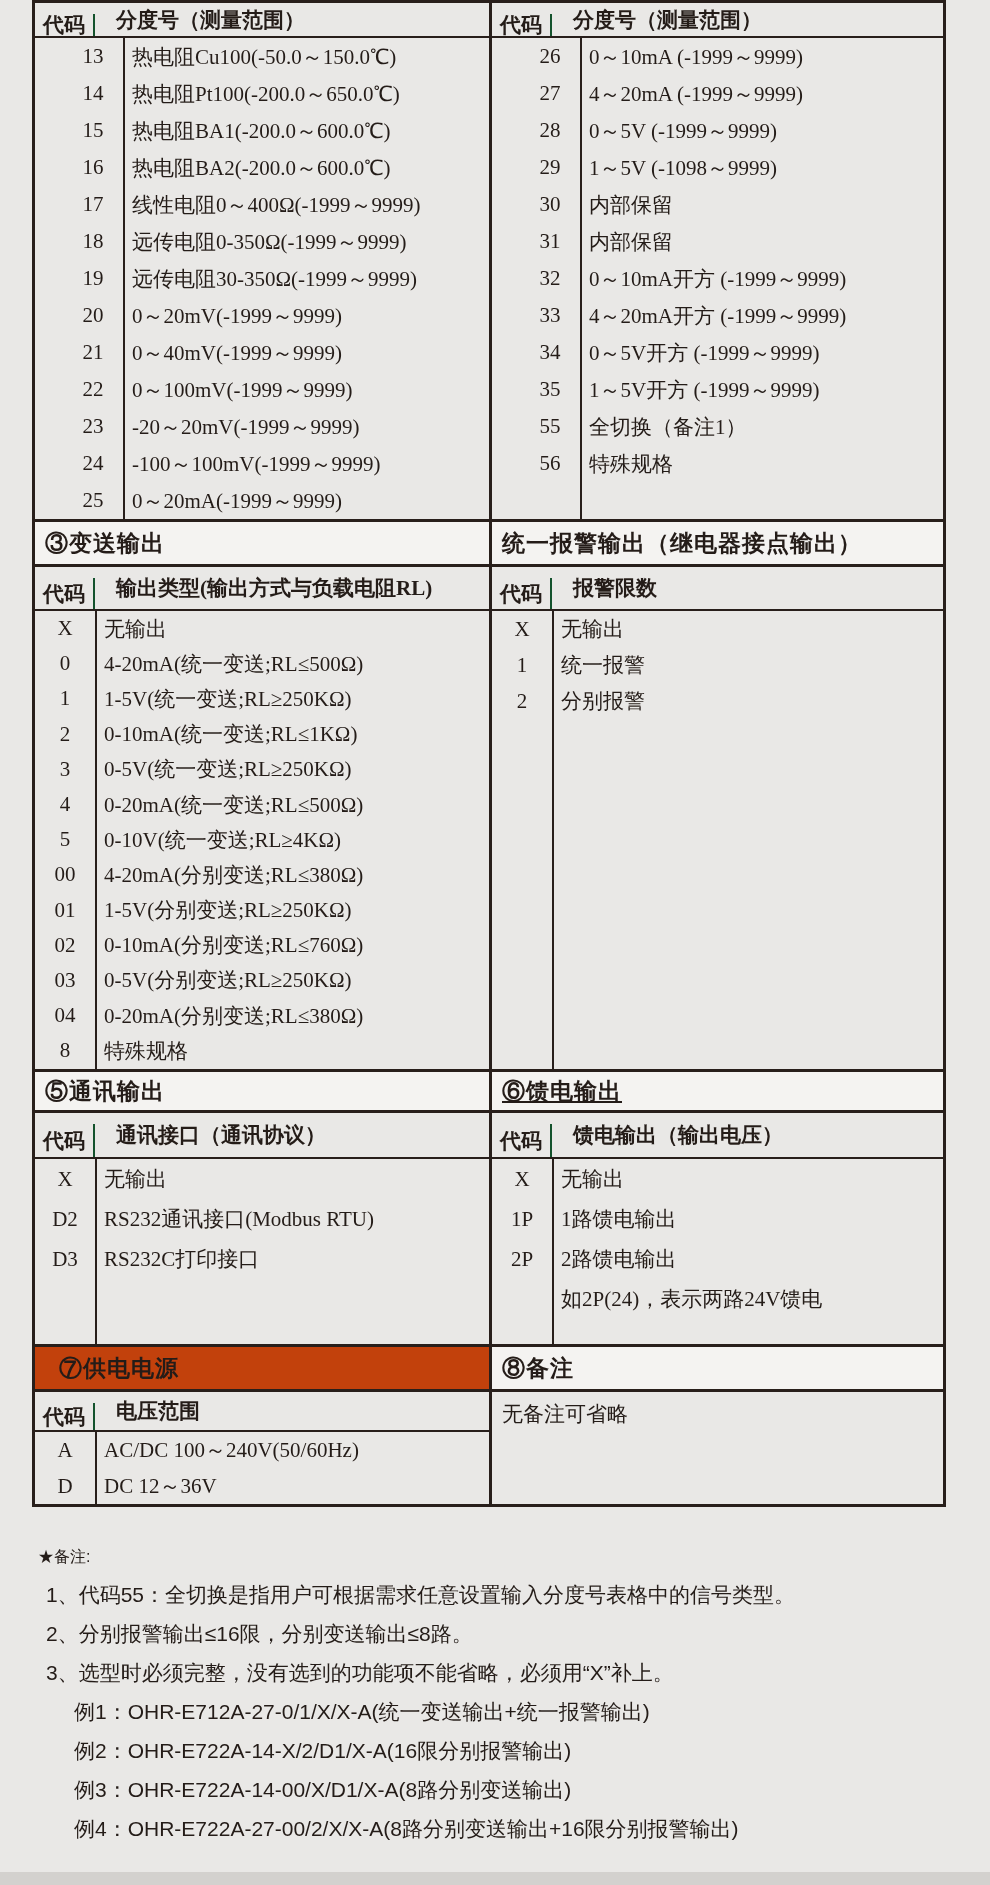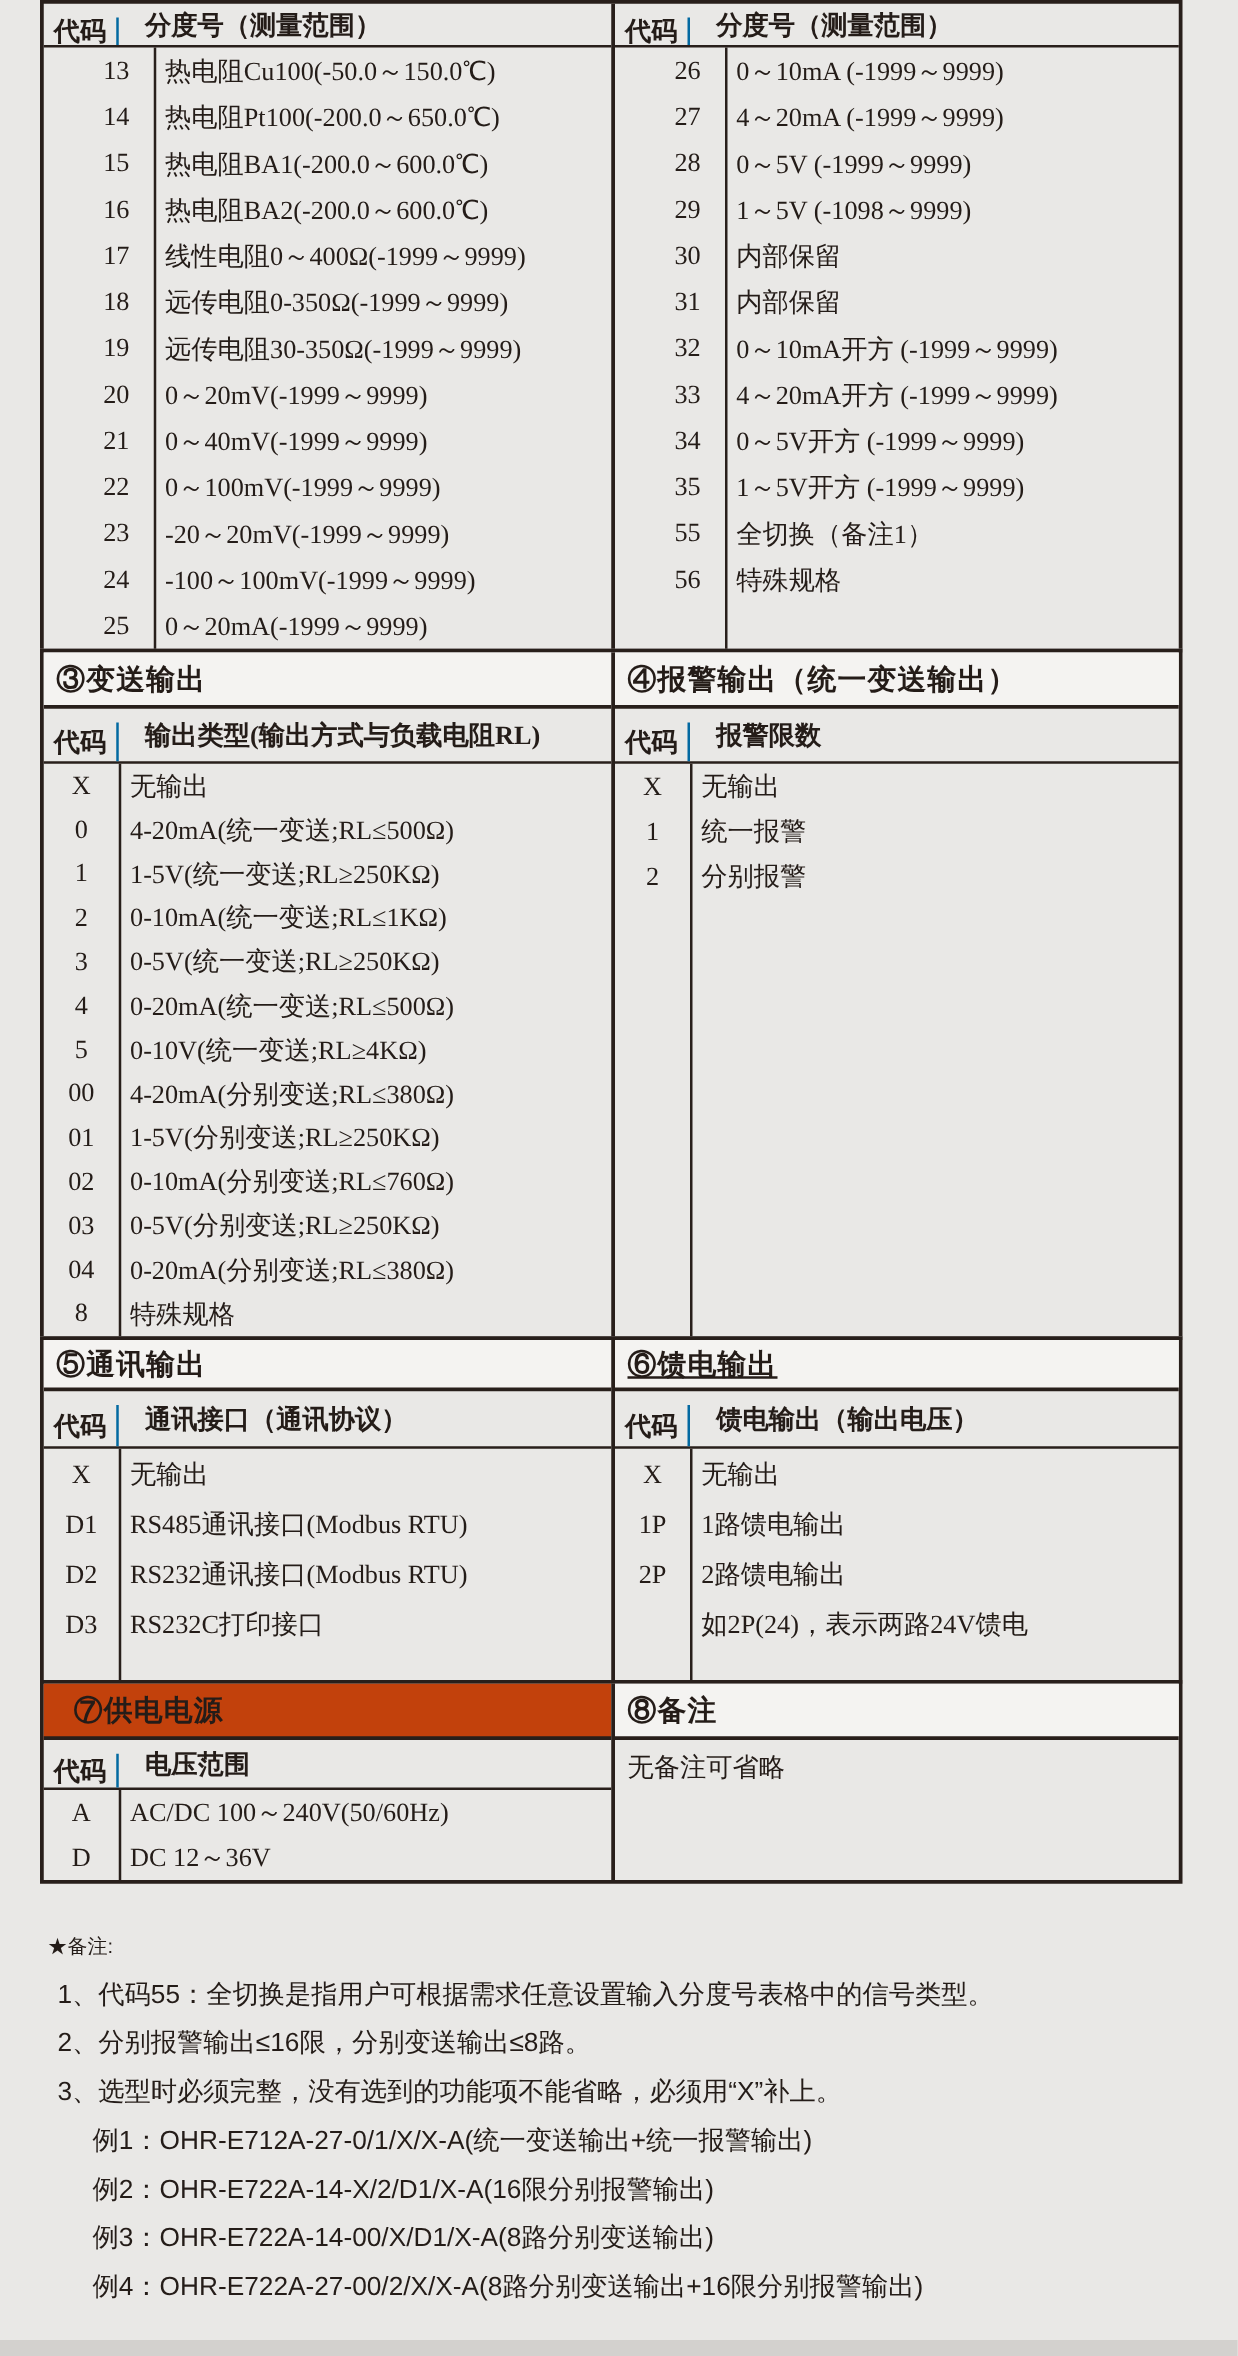--- a/index.html
+++ b/index.html
@@ -28,21 +28,21 @@
     font-weight: bold; font-size: 23px;
     padding-left: 10px;
     letter-spacing: 1px;
   }
   .thead {
     display: flex; align-items: stretch;
     border-bottom: 2px solid #281f1b;
     font-size: 21px; font-weight: 600;
   }
   .thead .codecol {
-    border-right: 2px solid #0369a1;
+    border-right: 2px solid #14532d;
     display: flex; align-items: center; justify-content: center; margin-top: 11px;
   }
   .thead .desccol { display: flex; align-items: center; margin-left: 12px; }
   .tbody { position: relative; font-size: 21px; }
   .tbody.lined::before {
     content: ""; position: absolute; left: 60px; top: 0; bottom: 0;
     width: 2px; background: #281f1b;
   }
   .row { display: flex; align-items: center; }
   .codecol { flex: 0 0 60px; width: 60px; text-align: center; }
@@ -301,21 +301,21 @@
           </div>
 
           <div class="row">
             <span class="codecol">8</span>
             <span class="desccol">特殊规格</span>
           </div>
         </div>
     </div>
     <div class="cdiv" style="background: rgb(40, 31, 27);"></div>
     <div class="half r">
-      <div class="titlebar" style="background: rgb(244, 243, 241);">④报警输出（统一变送输出）</div>
+      <div class="titlebar" style="background: rgb(244, 243, 241);">统一报警输出（继电器接点输出）</div>
       <div class="thead">
         <span class="codecol">代码</span>
         <span class="desccol">报警限数</span>
       </div>
       <div class="tbody lined">
 
           <div class="row">
             <span class="codecol">X</span>
             <span class="desccol">无输出</span>
           </div>
@@ -340,24 +340,20 @@
         <span class="codecol">代码</span>
         <span class="desccol">通讯接口（通讯协议）</span>
       </div>
       <div class="tbody lined">
 
           <div class="row">
             <span class="codecol">X</span>
             <span class="desccol">无输出</span>
           </div>
 
-          <div class="row">
-            <span class="codecol">D1</span>
-            <span class="desccol">RS485通讯接口(Modbus RTU)</span>
-          </div>
 
           <div class="row">
             <span class="codecol">D2</span>
             <span class="desccol">RS232通讯接口(Modbus RTU)</span>
           </div>
 
           <div class="row">
             <span class="codecol">D3</span>
             <span class="desccol">RS232C打印接口</span>
           </div>

